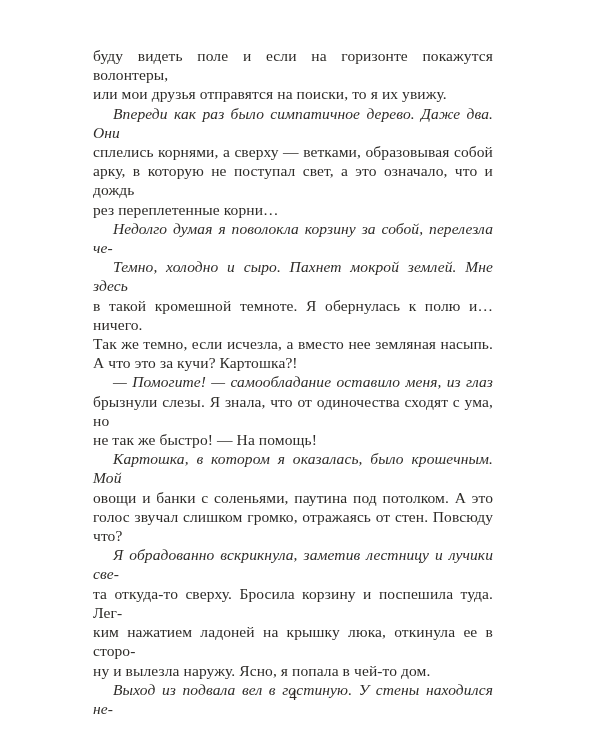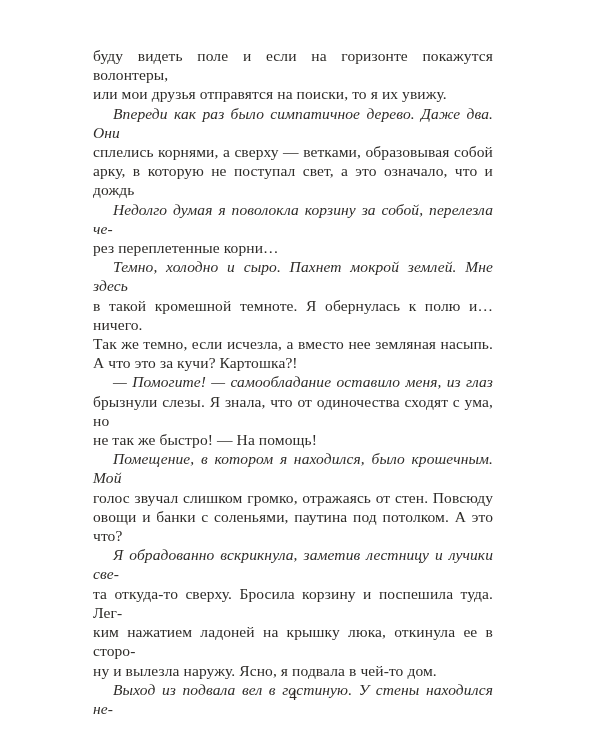--- a/index.html
+++ b/index.html
@@ -51,33 +51,33 @@
 </head>
 <body>
 
 <div class="book-page">
   <div class="page-text">
       <div class="line">буду видеть поле и если на горизонте покажутся волонтеры,</div>
       <div class="line last">или мои друзья отправятся на поиски, то я их увижу.</div>
       <div class="line indent">Впереди как раз было симпатичное дерево. Даже два. Они</div>
       <div class="line">сплелись корнями, а сверху — ветками, образовывая собой</div>
       <div class="line">арку, в которую не поступал свет, а это означало, что и дождь</div>
+      <div class="line last">рез переплетенные корни…</div>
       <div class="line indent">Недолго думая я поволокла корзину за собой, перелезла че-</div>
-      <div class="line last">рез переплетенные корни…</div>
       <div class="line indent">Темно, холодно и сыро. Пахнет мокрой землей. Мне здесь</div>
       <div class="line">в такой кромешной темноте. Я обернулась к полю и… ничего.</div>
       <div class="line">Так же темно, если исчезла, а вместо нее земляная насыпь.</div>
       <div class="line last">А что это за кучи? Картошка?!</div>
       <div class="line indent">— Помогите! — самообладание оставило меня, из глаз</div>
       <div class="line">брызнули слезы. Я знала, что от одиночества сходят с ума, но</div>
       <div class="line last">не так же быстро! — На помощь!</div>
-      <div class="line indent">Помещение, в котором я находился, было крошечным. Мой</div>
+      <div class="line indent">Картошка, в котором я оказалась, было крошечным. Мой</div>
+      <div class="line">овощи и банки с соленьями, паутина под потолком. А это</div>
       <div class="line">голос звучал слишком громко, отражаясь от стен. Повсюду</div>
-      <div class="line">овощи и банки с соленьями, паутина под потолком. А это</div>
       <div class="line last">что?</div>
       <div class="line indent">Я обрадованно вскрикнула, заметив лестницу и лучики све-</div>
       <div class="line">та откуда-то сверху. Бросила корзину и поспешила туда. Лег-</div>
       <div class="line">ким нажатием ладоней на крышку люка, откинула ее в сторо-</div>
-      <div class="line last">ну и вылезла наружу. Ясно, я подвала в чей-то дом.</div>
+      <div class="line last">ну и вылезла наружу. Ясно, я попала в чей-то дом.</div>
       <div class="line indent">Выход из подвала вел в гостиную. У стены находился не-</div>
     </div>
   <div class="folio">4</div>
 </div>
 
 </body></html>

